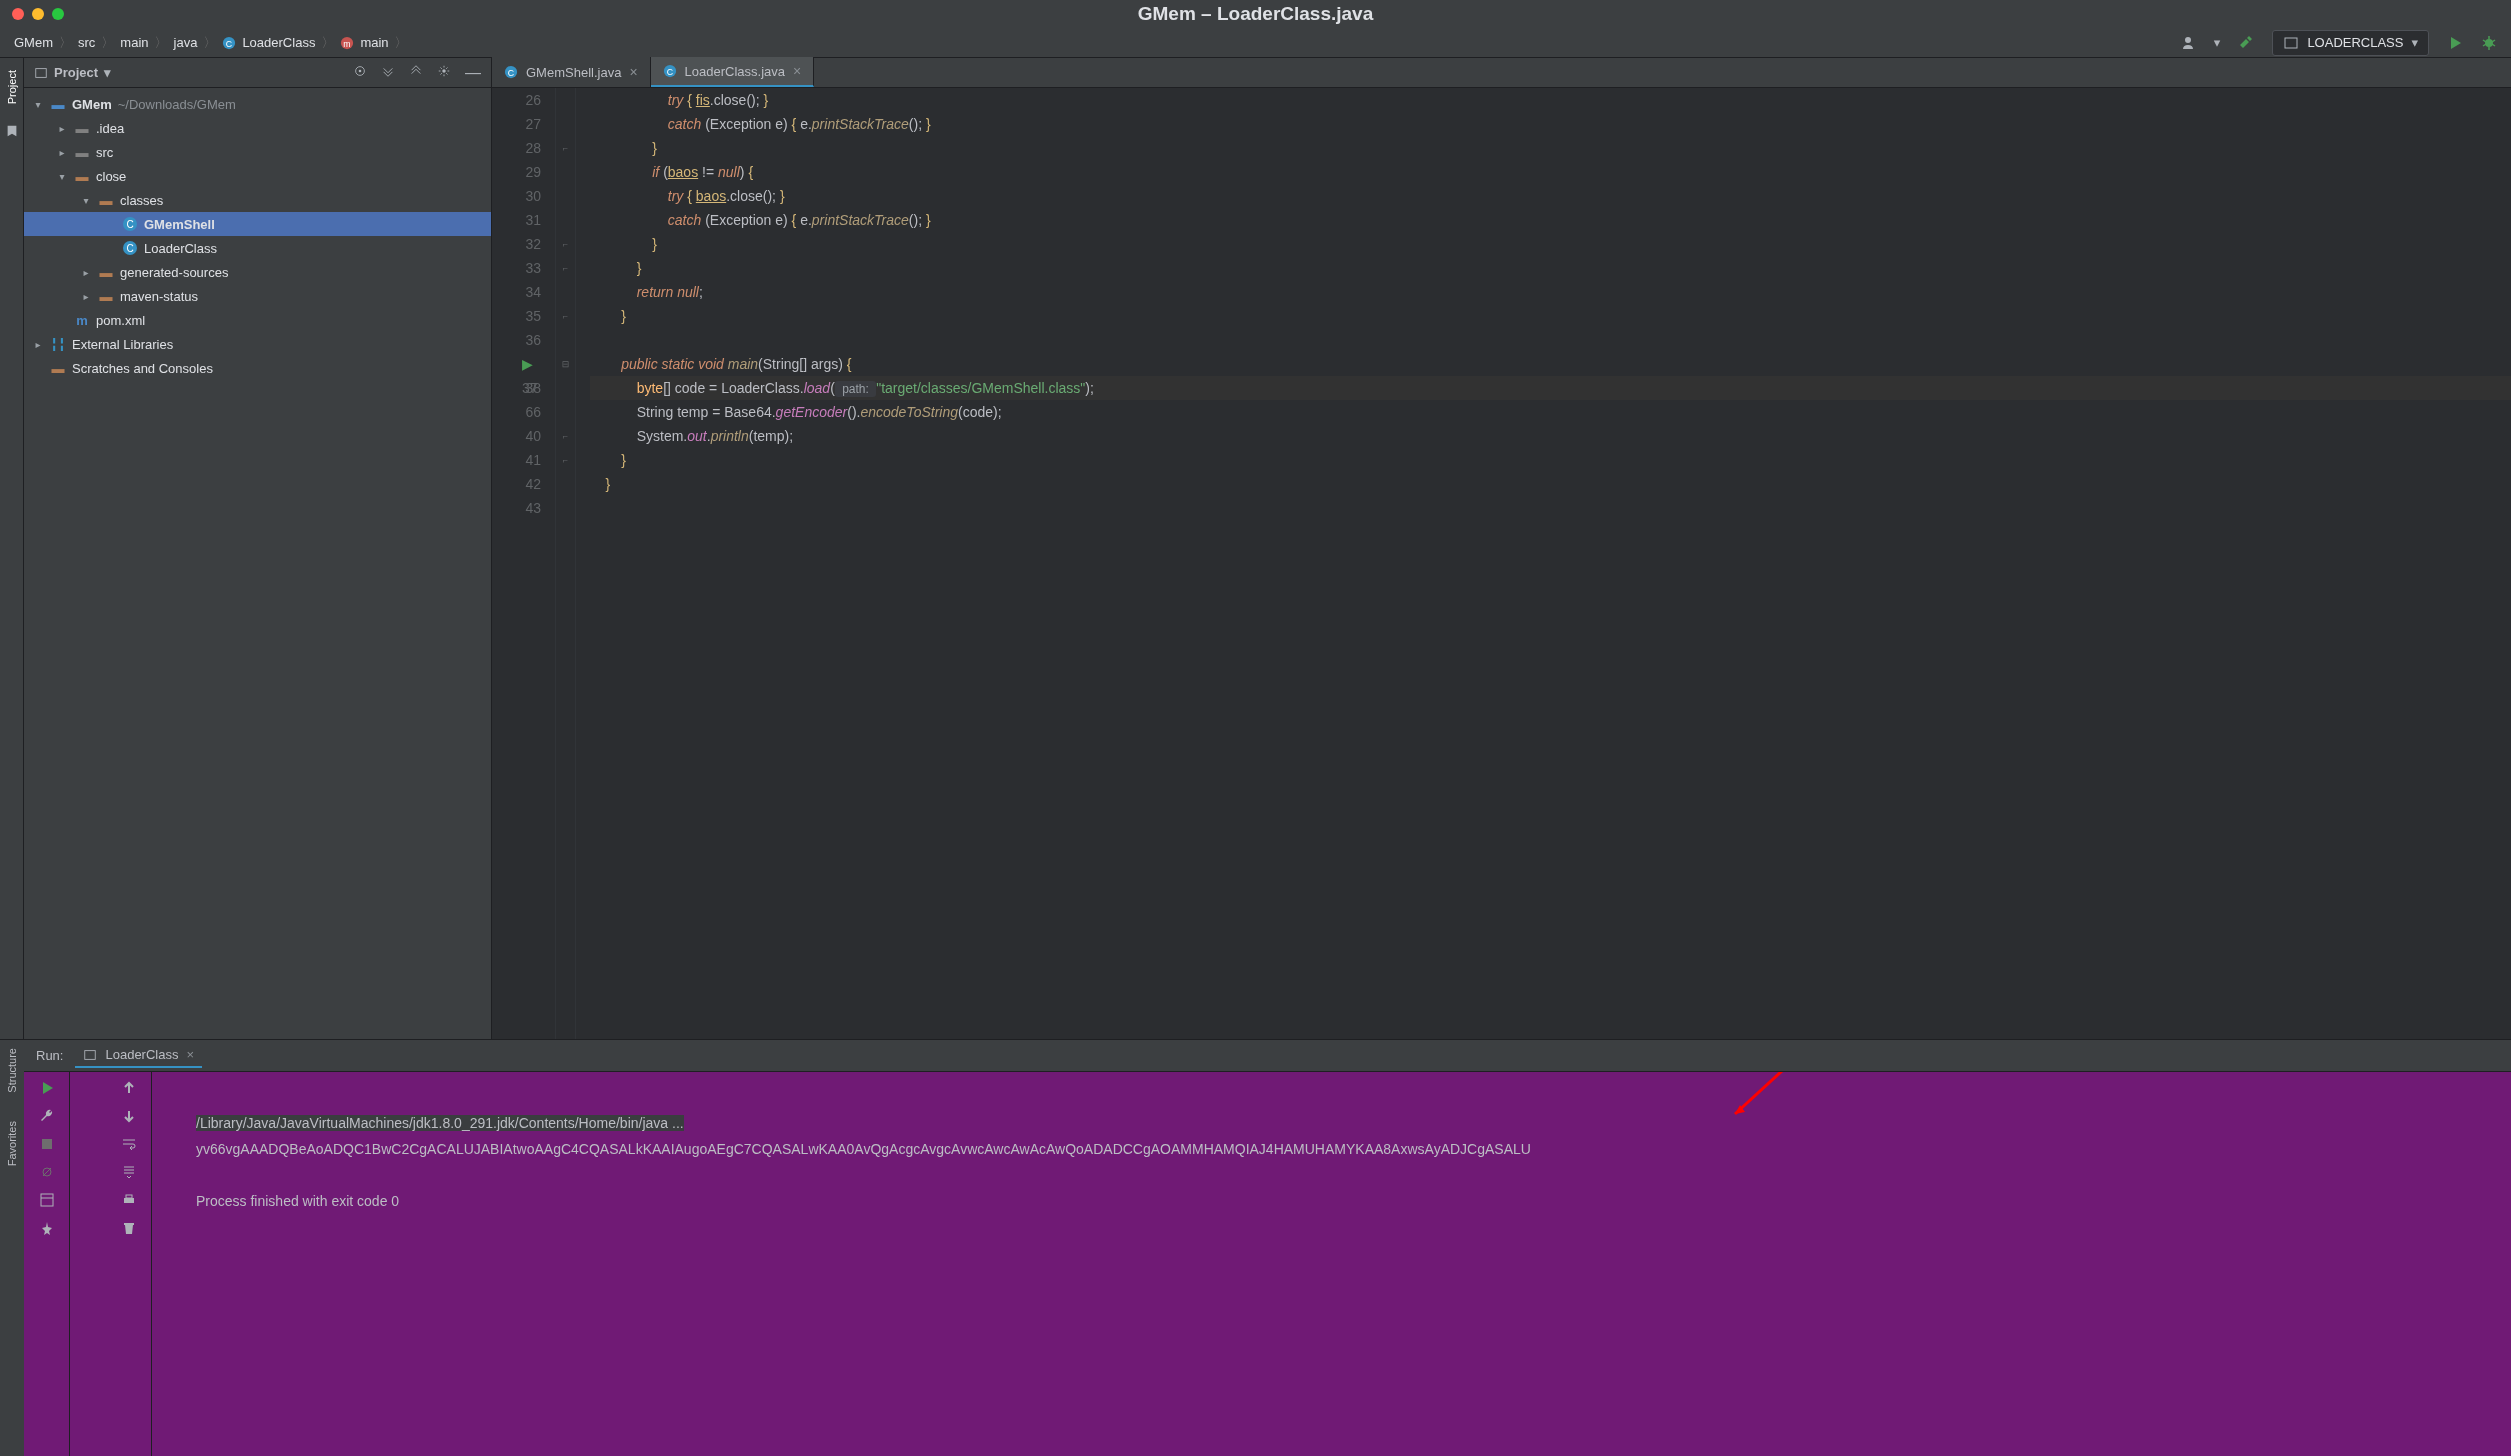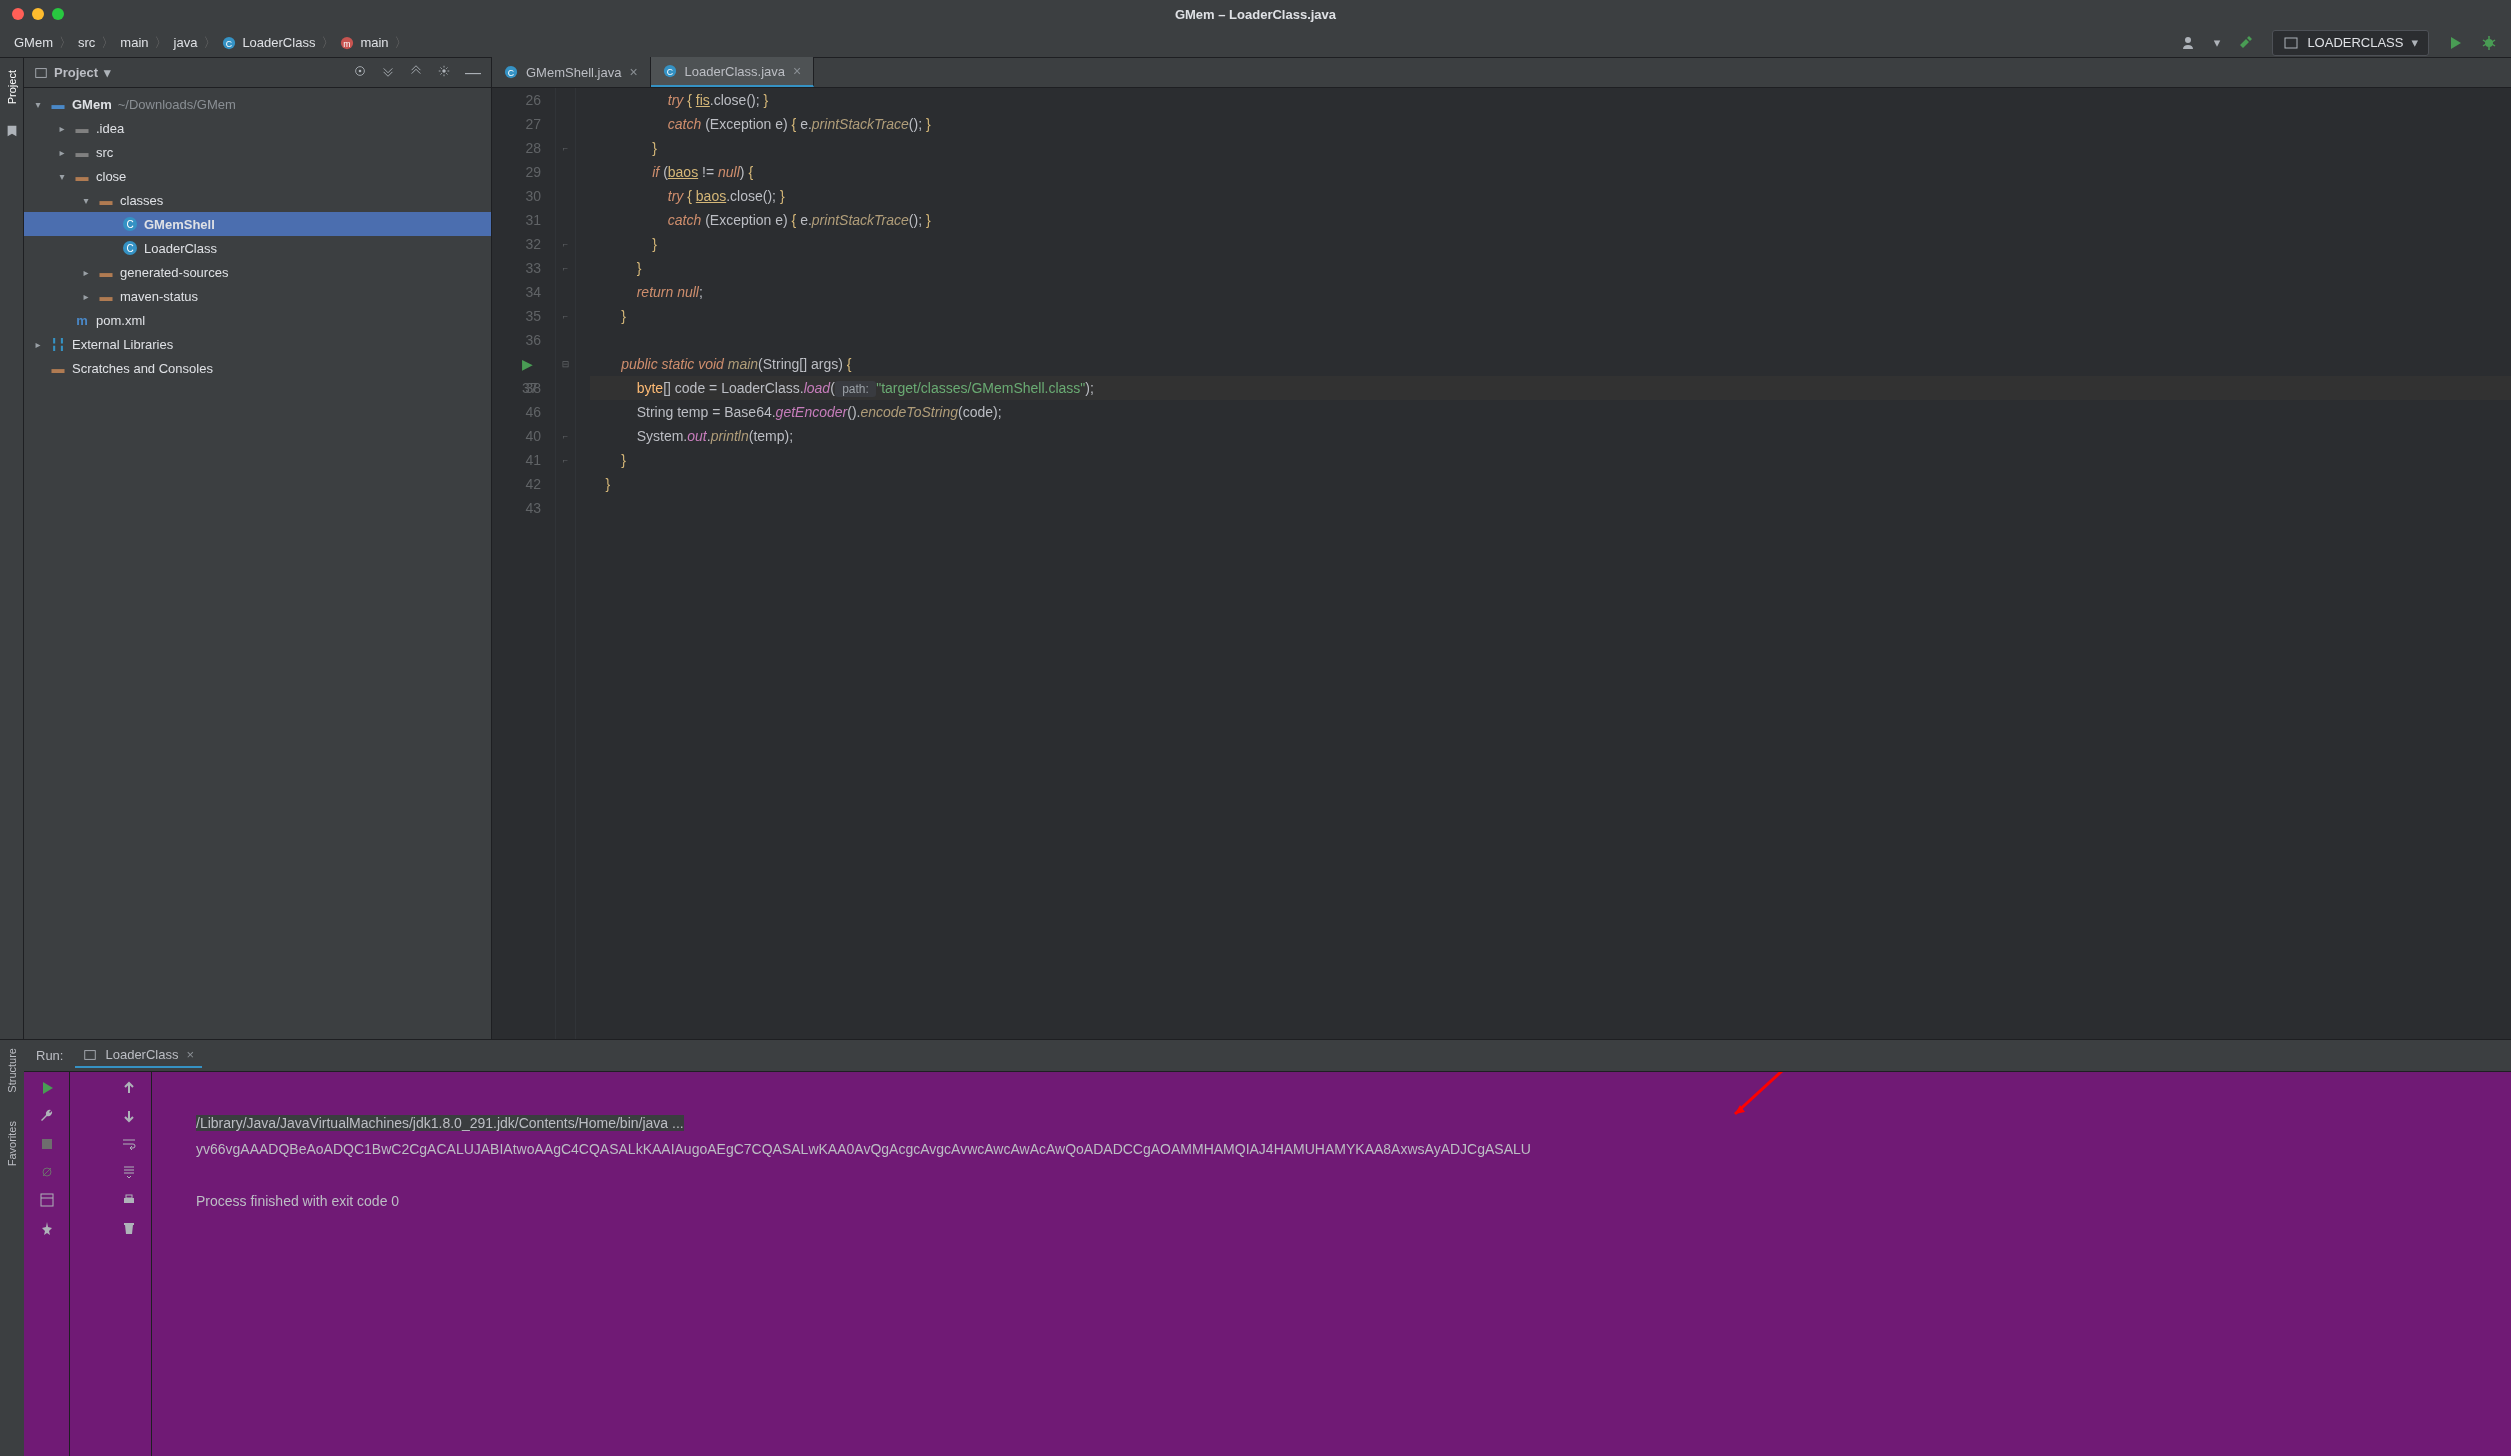--- a/index.html
+++ b/index.html
@@ -3,21 +3,21 @@
 <meta charset="utf-8">
 <style>
 * { margin:0; padding:0; box-sizing:border-box; font-family:'Helvetica Neue',Arial,sans-serif; }
 body { background:#2b2d30; color:#bcbec4; font-size:13px; overflow:hidden; width:2511px; height:1457px; }
 
 
 .titlebar { height:28px; background:#3c3f41; display:flex; align-items:center; position:relative; }
 .traffic { display:flex; gap:8px; padding-left:12px; }
 .dot { width:12px; height:12px; border-radius:50%; }
 .dot.red{background:#ff5f57;} .dot.yellow{background:#febc2e;} .dot.green{background:#28c840;}
-.title { position:absolute; left:50%; transform:translateX(-50%); color:#dfe1e5; font-weight:600; font-size:13px; }
+.title { position:absolute; left:50%; transform:translateX(-50%); color:#dfe1e5; font-weight:600; font-size:19px; }
 
 
 .navbar { height:30px; background:#3c3f41; border-bottom:1px solid #1e1f22; display:flex; align-items:center; padding:0 14px; justify-content:space-between; }
 .crumbs { display:flex; align-items:center; gap:6px; color:#dfe1e5; font-size:13px; }
 .crumbs .sep{color:#6d6d6d;}
 .crumbs .ic{width:14px;height:14px;display:inline-block;}
 .nav-right{display:flex;align-items:center;gap:18px;}
 .nav-right svg,.nav-right .ic{width:16px;height:16px;}
 .runcfg{display:flex;align-items:center;gap:8px;background:#2b2d30;border:1px solid #4e5157;border-radius:3px;padding:4px 10px;color:#dfe1e5;}
 
@@ -277,21 +277,21 @@
           <div>29</div>
           <div>30</div>
           <div>31</div>
           <div>32</div>
           <div>33</div>
           <div>34</div>
           <div>35</div>
           <div>36</div>
           <div style="text-align: left; padding-left: 6px; margin-left: 24px;"><span class="run-arrow">▶</span> 37</div>
           <div>38</div>
-          <div>46</div>
+          <div>66</div>
           <div>40</div>
           <div>41</div>
           <div>42</div>
           <div>43</div>
         </div>
       <div class="fold" id="fold">
           <div></div>
           <div></div>
           <div>⌐</div>
           <div></div>

